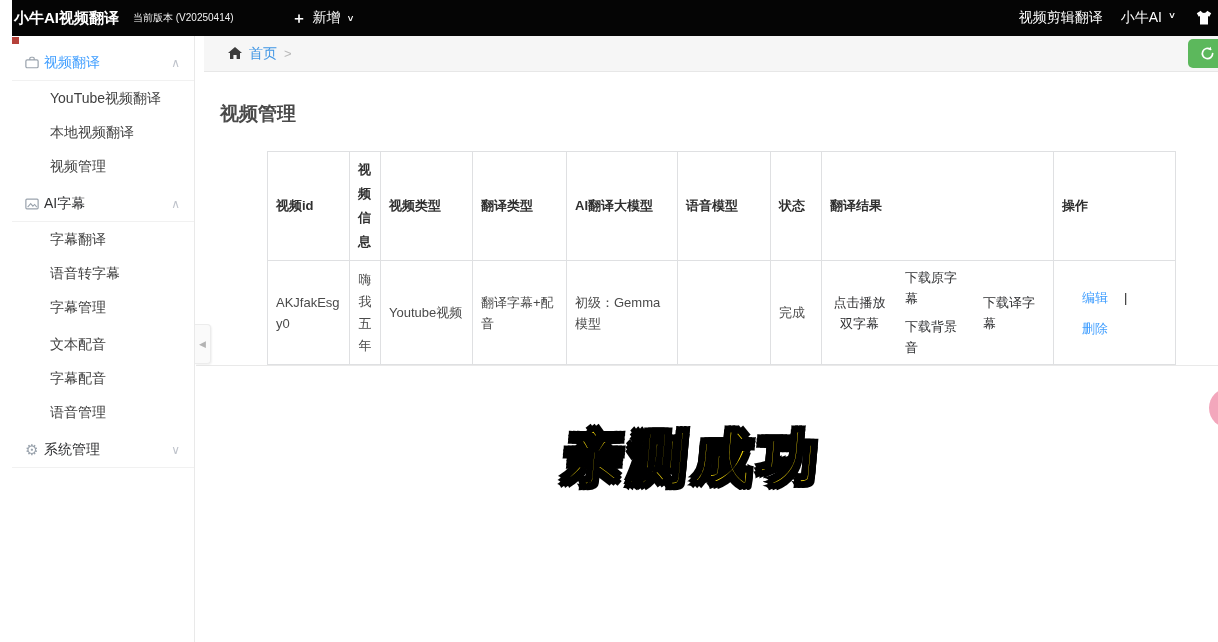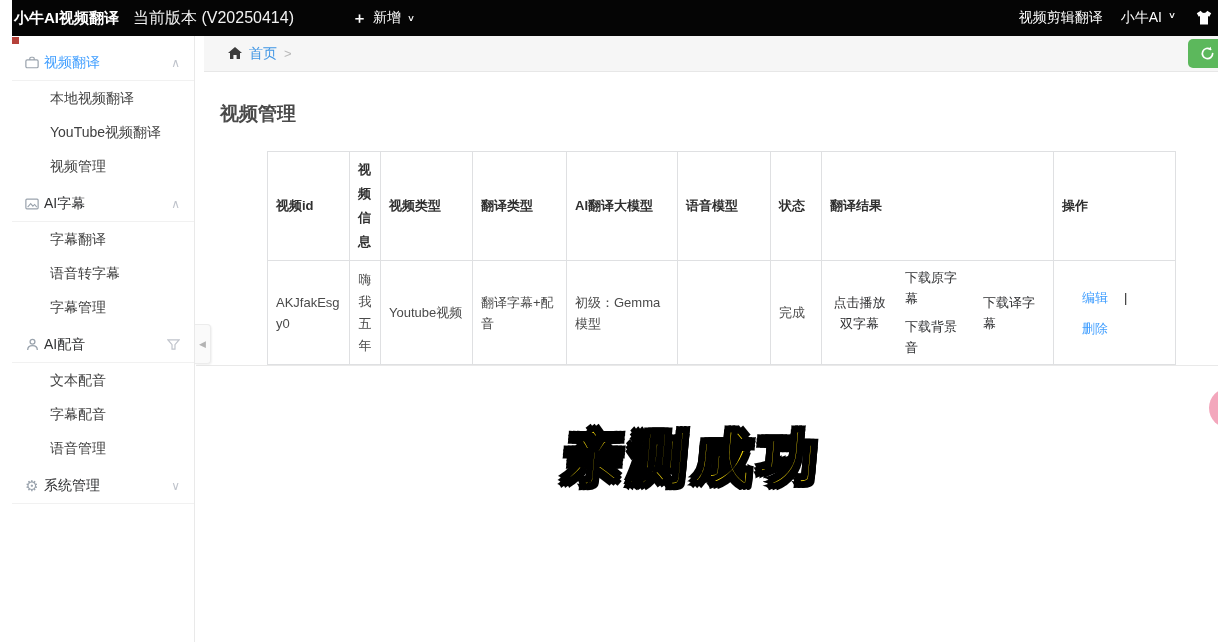--- a/index.html
+++ b/index.html
@@ -3,21 +3,21 @@
 <meta charset="utf-8">
 <style>
   html,body{margin:0;padding:0;width:1218px;height:642px;overflow:hidden;
     font-family:"Liberation Sans","DejaVu Sans",sans-serif;background:#ffffff;}
   .canvas{position:relative;width:1218px;height:642px;background:#ffffff;overflow:hidden;margin-left:12px;}
 
   
   .topbar{position:absolute;left:0;top:0;width:1218px;height:36px;background:#050505;
     display:flex;align-items:center;color:#fff;}
   .brand{font-size:15px;font-weight:bold;margin-left:2px;white-space:nowrap;}
-  .version{font-size:16px;margin-left:14px;color:#f2f2f2;white-space:nowrap;}
+  .version{font-size:10px;margin-left:14px;color:#f2f2f2;white-space:nowrap;}
   .add-btn{display:flex;align-items:center;gap:6px;margin-left:58px;cursor:pointer;font-size:14px;}
   .add-btn .plus{font-weight:bold;font-size:15px;}
   .chev{font-size:11px;color:#fff;transform:scaleY(.8);}
   .topbar-right{margin-left:auto;display:flex;align-items:center;gap:18px;margin-right:16px;font-size:14px;}
   .user-menu{display:flex;align-items:flex-start;gap:6px;cursor:pointer;}
   .shirt-icon svg{display:block;}
 
   
   .sidebar{position:absolute;left:0;top:36px;width:183px;height:606px;background:#ffffff;
     border-right:1px solid #e9e9e9;box-sizing:border-box;padding-top:9px;}
@@ -115,55 +115,41 @@
       <span class="g-icon">
         <svg width="14" height="13" viewBox="0 0 16 14">
             <rect x="1" y="4" width="14" height="9" rx="1.5" fill="none" stroke="#9aa3ad" stroke-width="1.4"></rect>
             <path d="M5.5 4 V2.5 A1.5 1.5 0 0 1 7 1 H9 A1.5 1.5 0 0 1 10.5 2.5 V4" fill="none" stroke="#9aa3ad" stroke-width="1.4"></path>
           </svg>
       </span>
       <span>视频翻译</span>
       <span class="g-arrow">∧</span>
     </div>
     <ul class="grp-items">
+      <li>YouTube视频翻译</li>
       <li>本地视频翻译</li>
-      <li>YouTube视频翻译</li>
       <li>视频管理</li>
     </ul>
 
     <div class="grp-header">
       <span class="g-icon">
         <svg width="14" height="12" viewBox="0 0 16 13">
             <rect x="1" y="1" width="14" height="11" rx="1.2" fill="none" stroke="#9aa3ad" stroke-width="1.4"></rect>
             <path d="M3 10 L6.5 6 L9 9 L11 7 L13.5 10" fill="none" stroke="#9aa3ad" stroke-width="1.2"></path>
           </svg>
       </span>
       <span>AI字幕</span>
       <span class="g-arrow">∧</span>
     </div>
     <ul class="grp-items">
       <li>字幕翻译</li>
       <li>语音转字幕</li>
       <li>字幕管理</li>
     </ul>
 
-    <div class="grp-header">
-      <span class="g-icon">
-        <svg width="13" height="13" viewBox="0 0 14 14">
-            <circle cx="7" cy="4" r="2.6" fill="none" stroke="#9aa3ad" stroke-width="1.4"></circle>
-            <path d="M1.8 13 C1.8 9.8 4 8.2 7 8.2 C10 8.2 12.2 9.8 12.2 13" fill="none" stroke="#9aa3ad" stroke-width="1.4"></path>
-          </svg>
-      </span>
-      <span>AI配音</span>
-      <span class="g-arrow funnel-icon">
-        <svg width="13" height="12" viewBox="0 0 14 13">
-            <path d="M1 1 H13 L8.6 6.2 V11 L5.4 11 V6.2 Z" fill="none" stroke="#c0c4cc" stroke-width="1.3"></path>
-          </svg>
-      </span>
-    </div>
     <ul class="grp-items">
       <li>文本配音</li>
       <li>字幕配音</li>
       <li>语音管理</li>
     </ul>
 
     <div class="grp-header">
       <span class="g-icon gear-glyph">⚙</span>
       <span>系统管理</span>
       <span class="g-arrow">∨</span>

